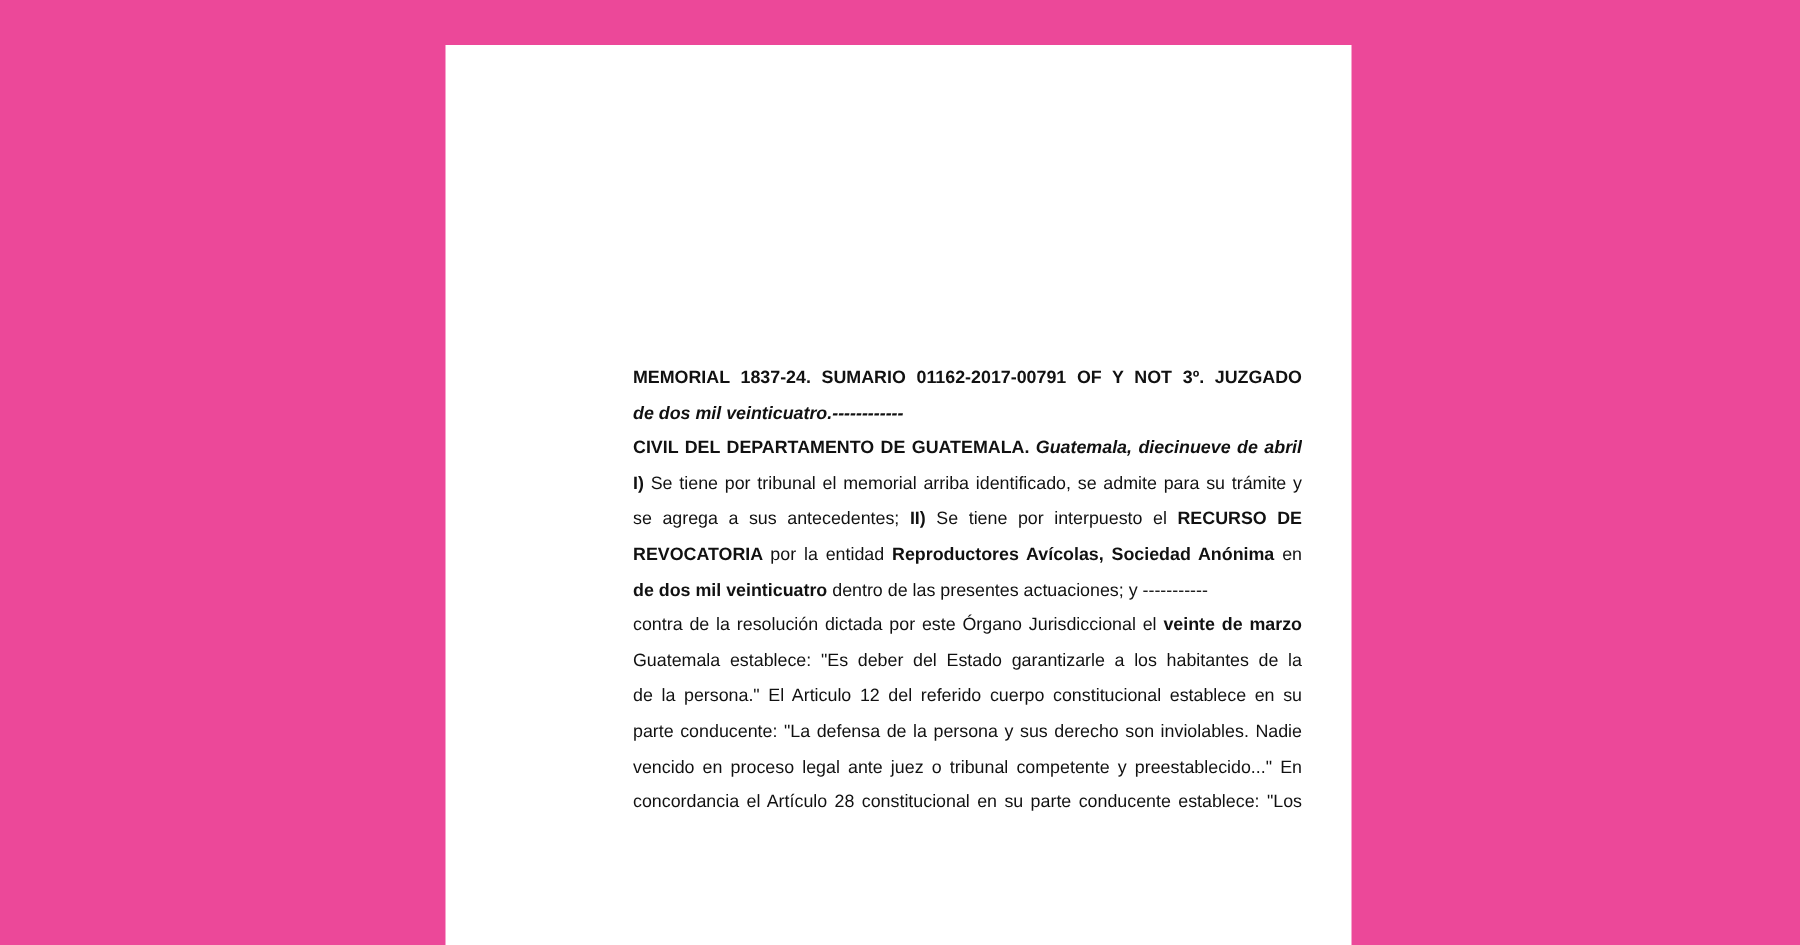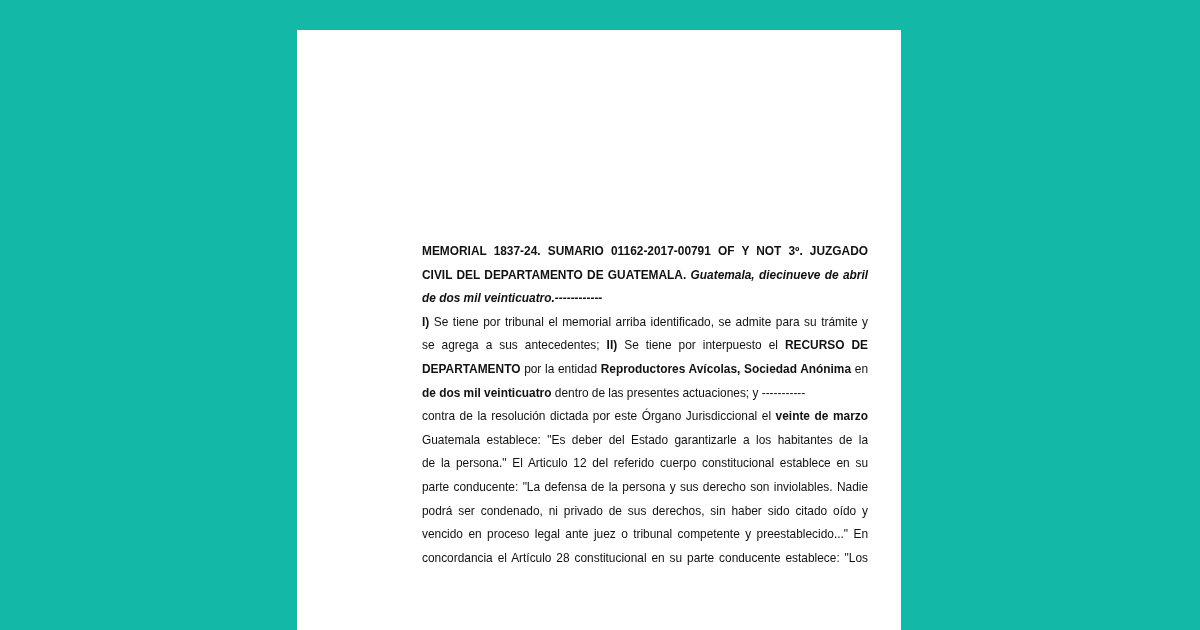--- a/index.html
+++ b/index.html
@@ -9,21 +9,21 @@
   body {
     width: 1200px;
     height: 630px;
     overflow: hidden;
     position: relative;
     background: #141c2c;
   }
   .canvas {
     position: absolute;
     inset: 0;
-    background: #14b8a6;
+    background: #ec4899;
   }
   .paper {
     position: absolute;
     left: 297px;
     top: 30px;
     width: 604px;
     height: 900px;
     background: #ffffff;
   }
   .content {
@@ -54,43 +54,42 @@
 </head>
 <body>
 
 <div class="canvas">
   <div class="paper">
     <div class="content">
 
       <div class="line"><span class="b">MEMORIAL 1837-24. SUMARIO 01162-2017-00791 OF Y NOT 3º. JUZGADO</span></div>
 
 
+      <div class="line endpara"><span class="b i">de dos mil veinticuatro.------------</span></div>
+
       <div class="line"><span class="b">CIVIL DEL DEPARTAMENTO DE GUATEMALA. </span><span class="b i">Guatemala, diecinueve de abril</span></div>
-
-      <div class="line endpara"><span class="b i">de dos mil veinticuatro.------------</span></div>
 
       <div class="line"><span class="b">I) </span><span>Se tiene por tribunal el memorial arriba identificado, se admite para su trámite y</span></div>
 
       <div class="line"><span>se agrega a sus antecedentes; </span><span class="b">II) </span><span>Se tiene por interpuesto el </span><span class="b">RECURSO DE</span></div>
 
-      <div class="line"><span class="b">DEPARTAMENTO </span><span>por la entidad </span><span class="b">Reproductores Avícolas, Sociedad Anónima </span><span>en</span></div>
+      <div class="line"><span class="b">REVOCATORIA </span><span>por la entidad </span><span class="b">Reproductores Avícolas, Sociedad Anónima </span><span>en</span></div>
 
       <div class="line endpara"><span class="b">de dos mil veinticuatro </span><span>dentro de las presentes actuaciones; y -----------</span></div>
 
       <div class="line"><span>contra de la resolución dictada por este Órgano Jurisdiccional el </span><span class="b">veinte de marzo</span></div>
 
 
       <div class="line"><span>Guatemala establece: "Es deber del Estado garantizarle a los habitantes de la</span></div>
 
 
       <div class="line"><span>de la persona." El Articulo 12 del referido cuerpo constitucional establece en su</span></div>
 
       <div class="line"><span>parte conducente: "La defensa de la persona y sus derecho son inviolables. Nadie</span></div>
 
-      <div class="line"><span>podrá ser condenado, ni privado de sus derechos, sin haber sido citado oído y</span></div>
 
       <div class="line"><span>vencido en proceso legal ante juez o tribunal competente y preestablecido..." En</span></div>
 
       <div class="line"><span>concordancia el Artículo 28 constitucional en su parte conducente establece: "Los</span></div>
 
     </div>
   </div>
 </div>
 
 </body></html>

